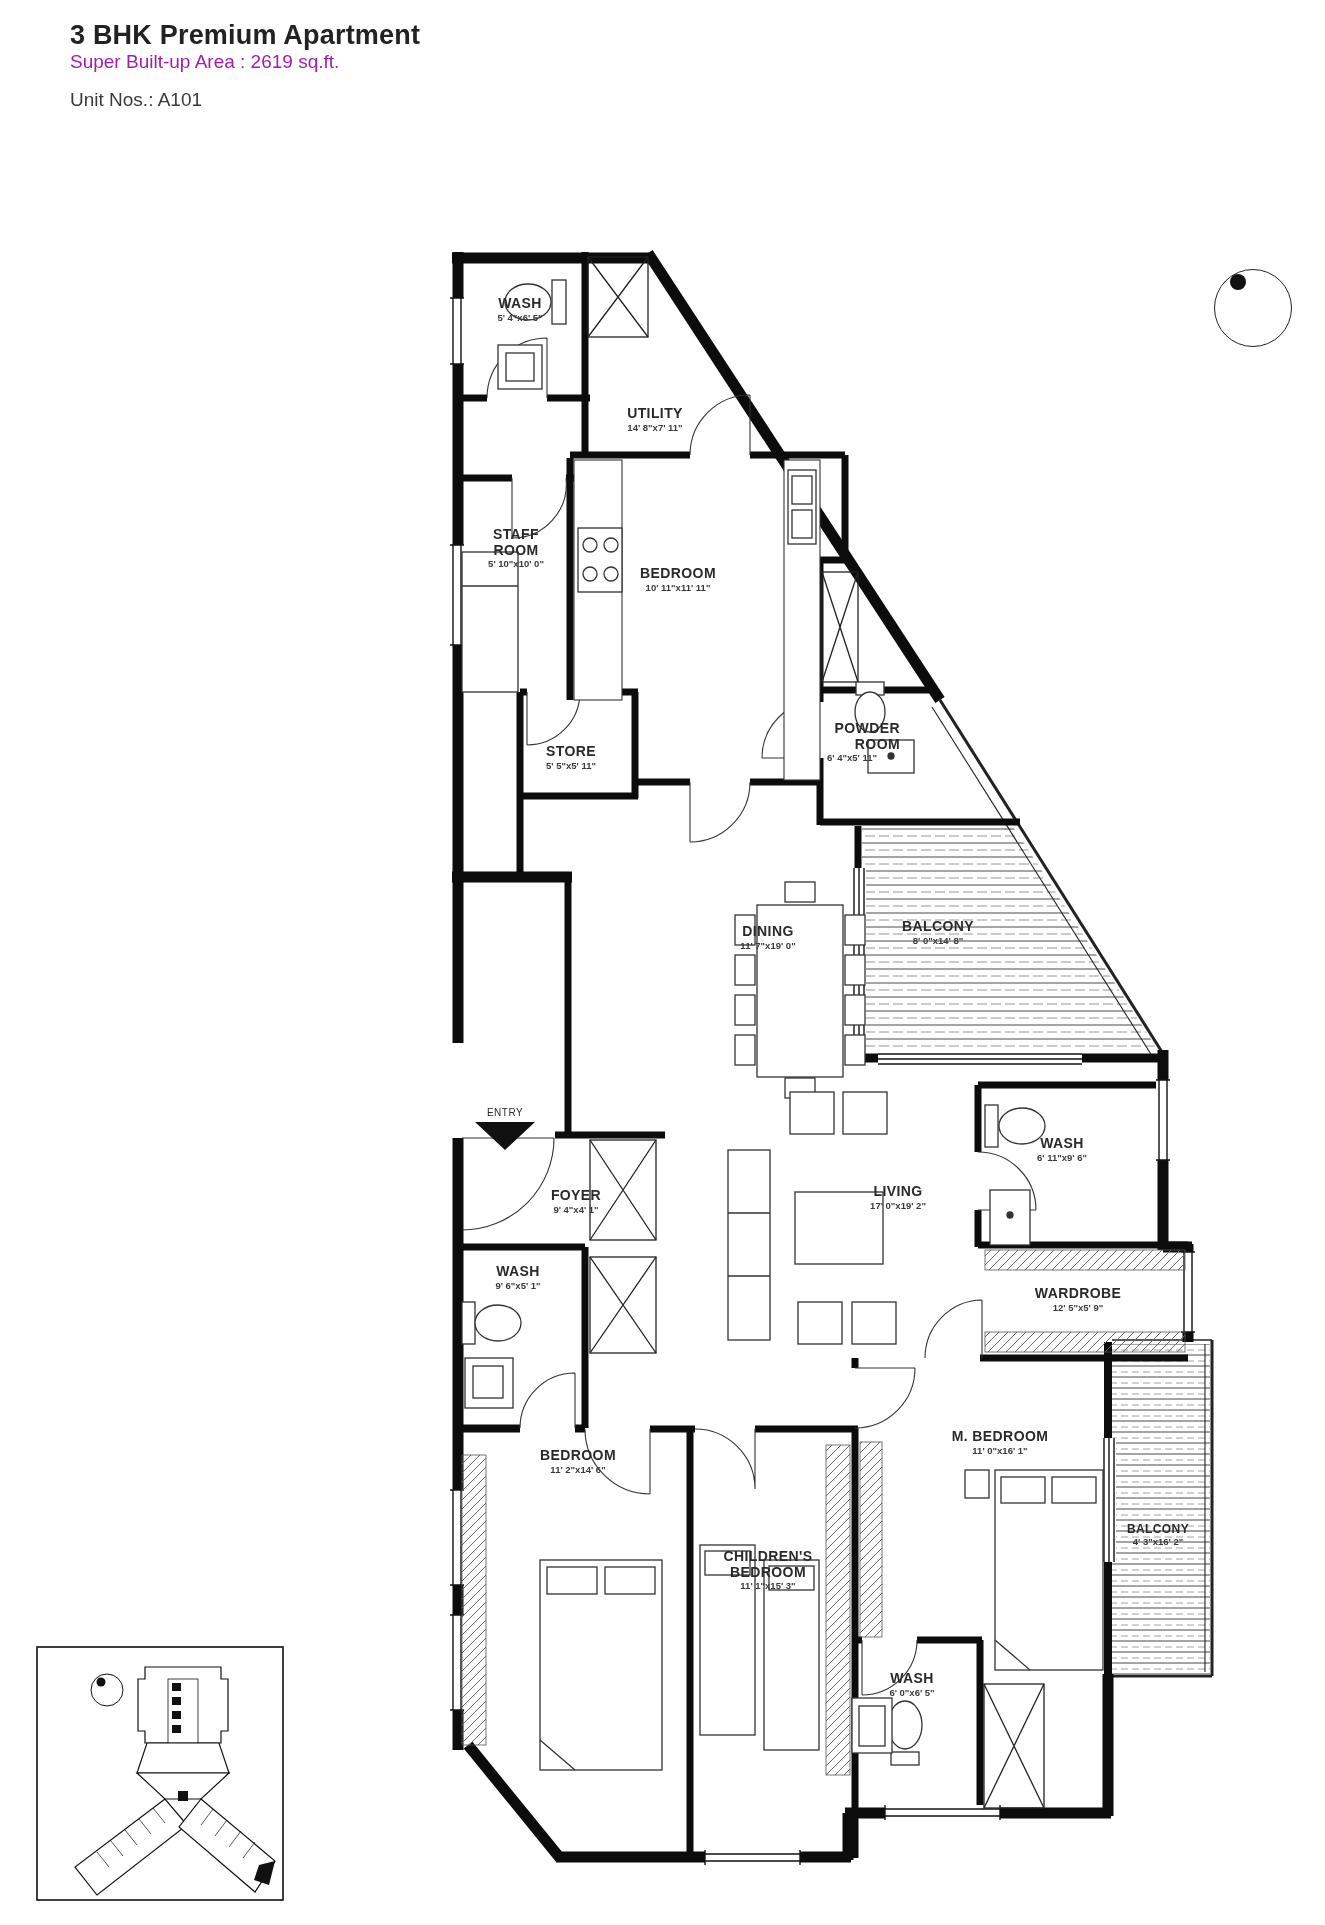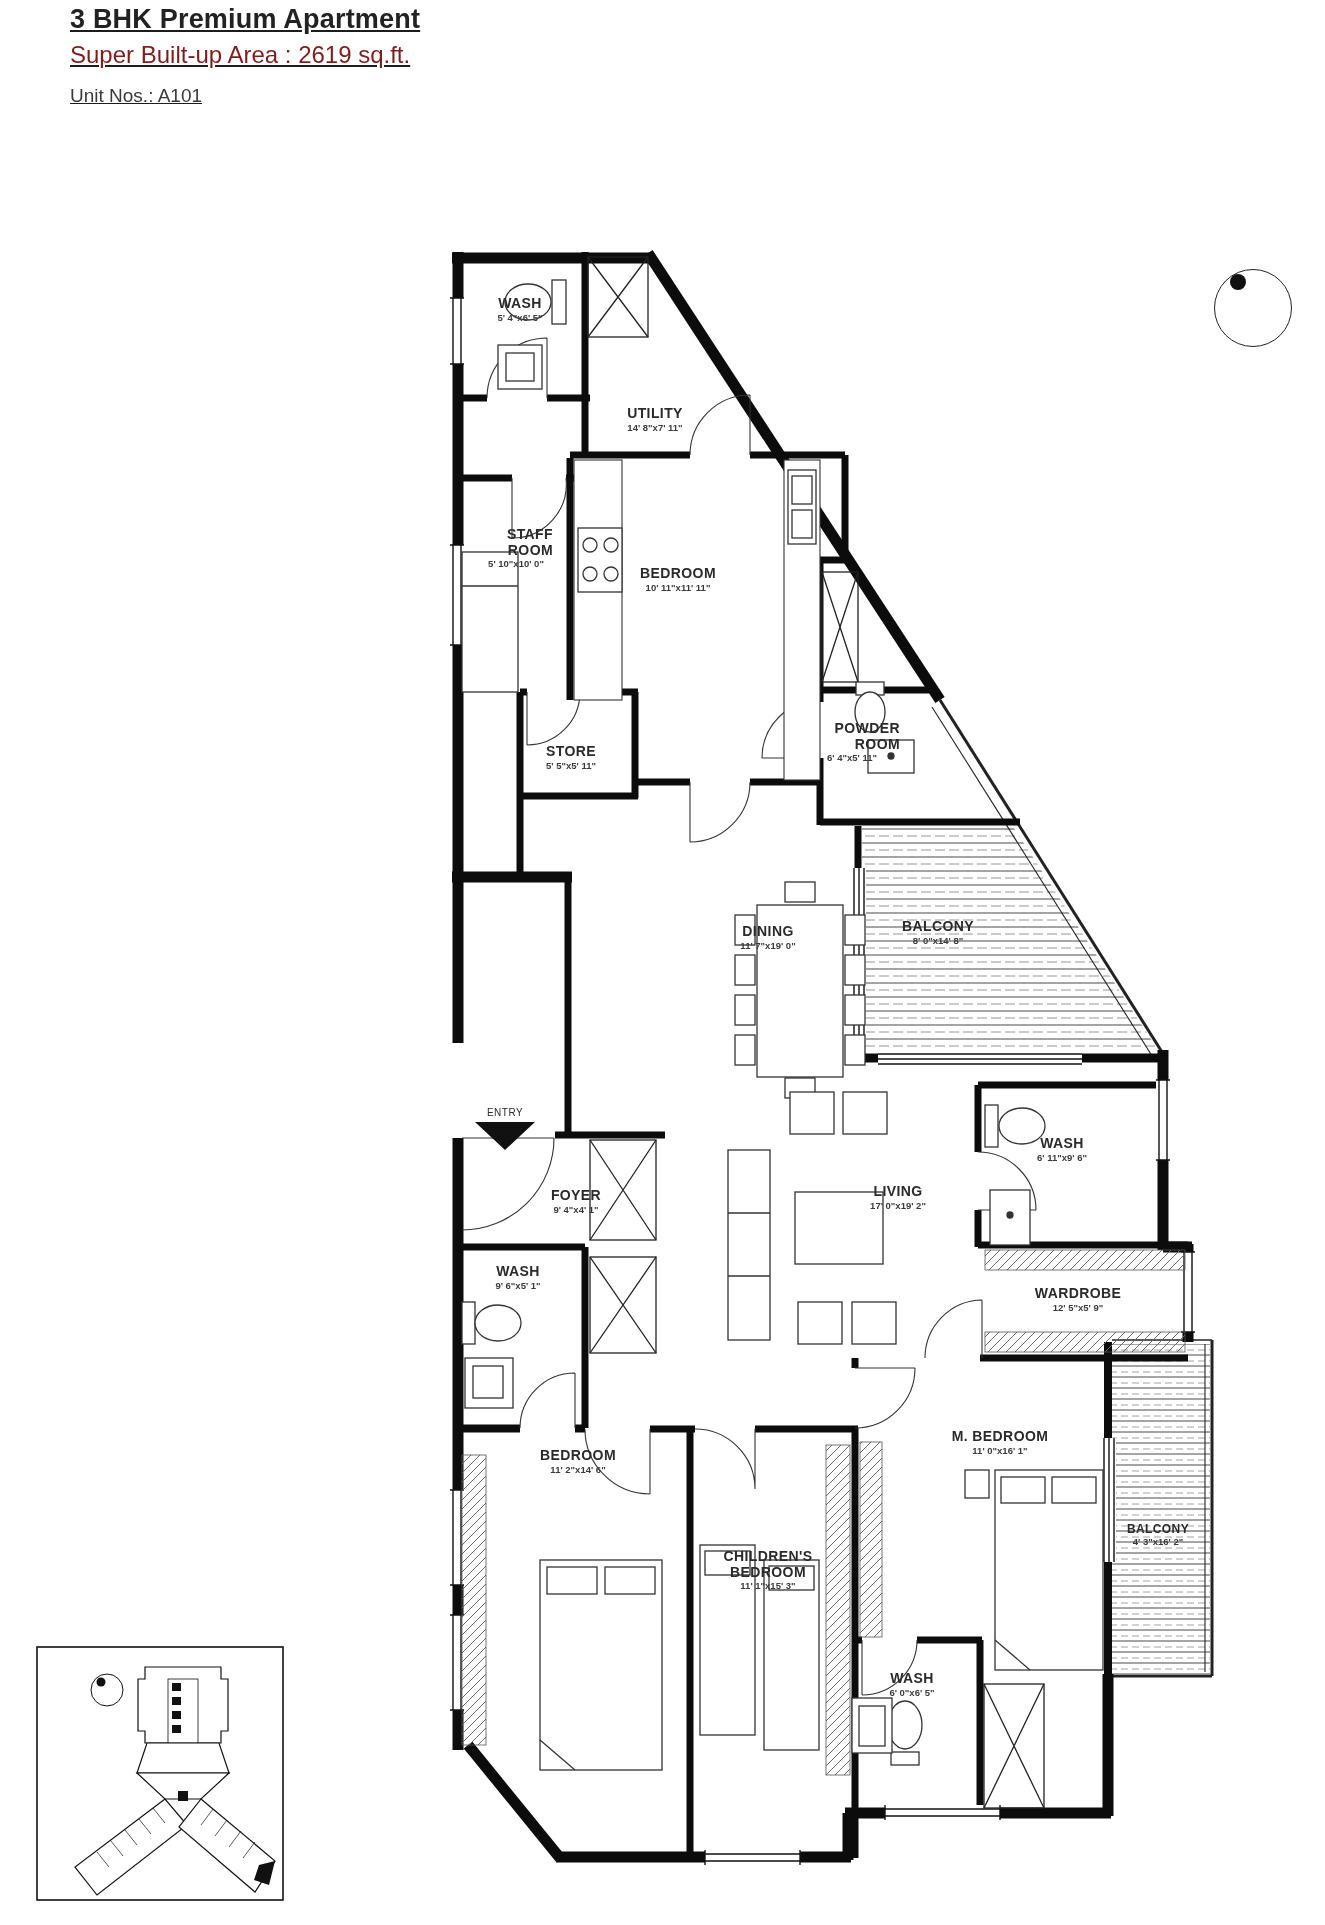--- a/index.html
+++ b/index.html
@@ -1,28 +1,28 @@
 <!DOCTYPE html>
 <html><head>
 <meta charset="utf-8">
 <style>
   html,body{margin:0;padding:0;background:#fff;}
   .page{position:relative;width:1325px;height:1925px;background:#fff;overflow:hidden;
         font-family:"Liberation Sans",sans-serif;color:#1c1c1c;}
-  .hdr{position:absolute;left:70px;top:4px;text-decoration:underline;}
+  .hdr{position:absolute;left:70px;top:20px;}
   .hdr .t{font-size:27px;font-weight:bold;letter-spacing:.2px;color:#222;}
-  .hdr .s{font-size:24px;color:#7f1d1d;margin-top:6px;}
+  .hdr .s{font-size:19px;color:#a21caf;}
   .hdr .u{font-size:19px;color:#3a3a3a;margin-top:16px;}
   svg{position:absolute;left:0;top:0;}
   .lbl{position:absolute;transform:translate(-50%,-50%);display:flex;flex-direction:column;
        align-items:center;text-align:center;line-height:1.12;pointer-events:none;}
   .lbl .nm{font-size:14px;font-weight:bold;letter-spacing:.4px;color:#2a2a2a;white-space:nowrap;}
   .lbl .dm{font-size:9.5px;font-weight:bold;color:#3a3a3a;white-space:nowrap;margin-top:1px;}
   .lbl.wrap .nm{white-space:normal;}
-  .w74 .nm{width:74px;text-align:right;} .w96 .nm{width:96px;text-align:right;} .w120 .nm{width:120px;}
+  .w74 .nm{width:74px;} .w96 .nm{width:96px;text-align:right;} .w120 .nm{width:120px;}
   .entry{position:absolute;left:505px;top:1112px;transform:translate(-50%,-50%);
          font-size:10px;font-weight:normal;letter-spacing:.5px;color:#2a2a2a;}
   .compass{position:absolute;left:1214px;top:269px;width:76px;height:76px;border:1.6px solid #222;
            border-radius:50%;background:#fff;}
   .compass .dot{position:absolute;left:15px;top:4px;width:16px;height:16px;border-radius:50%;background:#111;}
 </style>
 </head>
 <body>
 
 <div class="page">

